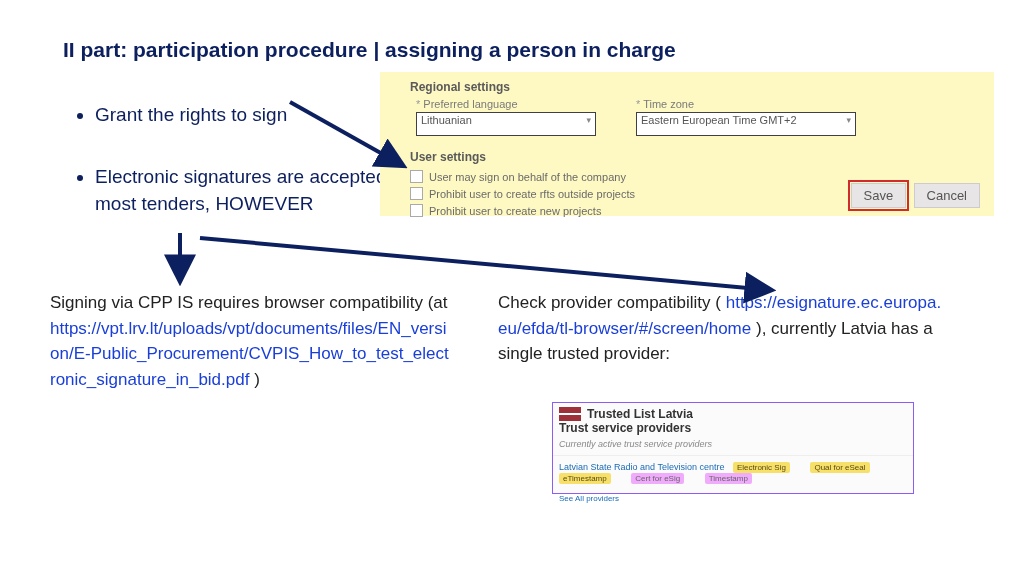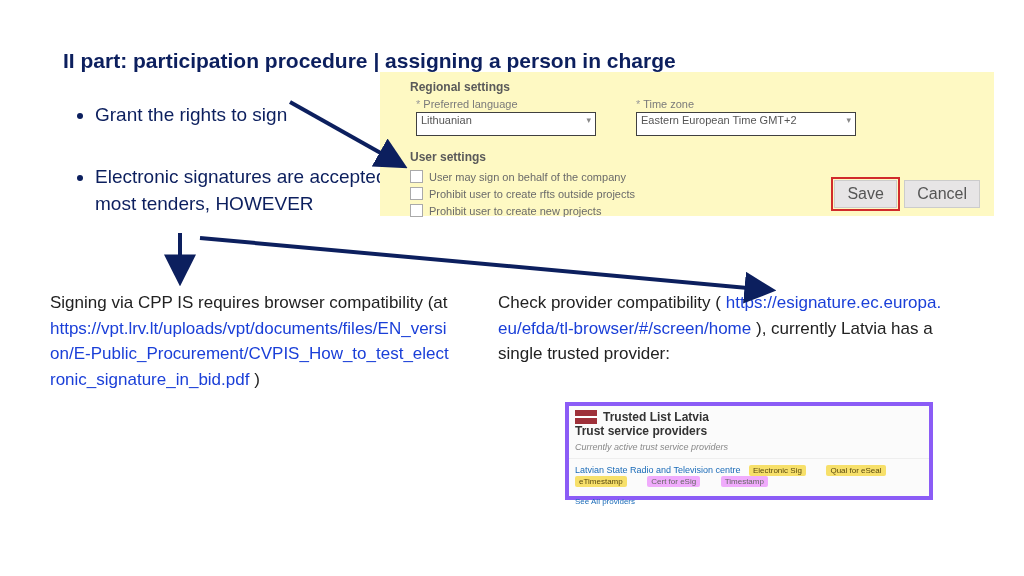--- a/index.html
+++ b/index.html
@@ -13,21 +13,21 @@
     overflow: hidden;
   }
   .slide {
     position: relative;
     width: 1024px;
     height: 576px;
   }
   .title {
     position: absolute;
     left: 63px;
-    top: 49px;
+    top: 38px;
     font-size: 21px;
     font-weight: bold;
     color: #0c1f5e;
   }
   .bullets {
     position: absolute;
     left: 55px;
     top: 85px;
     width: 320px;
   }
@@ -128,39 +128,39 @@
   }
   .sp-buttons {
     position: absolute;
     right: 14px;
     bottom: 8px;
   }
   .sp-btn {
     display: inline-block;
     background: #e7e5e6;
     border: 1px solid #ccc;
-    font-size: 16px;
+    font-size: 13px;
     padding: 4px 12px;
     margin-left: 4px;
     color: #555;
   }
   .sp-btn.save {
     outline: 2px solid #d12b2b;
     outline-offset: 1px;
   }
 
   
   .trusted {
     position: absolute;
-    left: 565px;
+    left: 552px;
     top: 402px;
     width: 360px;
     height: 90px;
     background: #fbfbfb;
-    border: 4px solid #8b5cf6;
+    border: 1px solid #8b5cf6;
     font-size: 10px;
     color: #555;
   }
   .trusted .hdr {
     display: flex;
     align-items: center;
     padding: 4px 6px 0 6px;
   }
   .flag {
     width: 22px;

